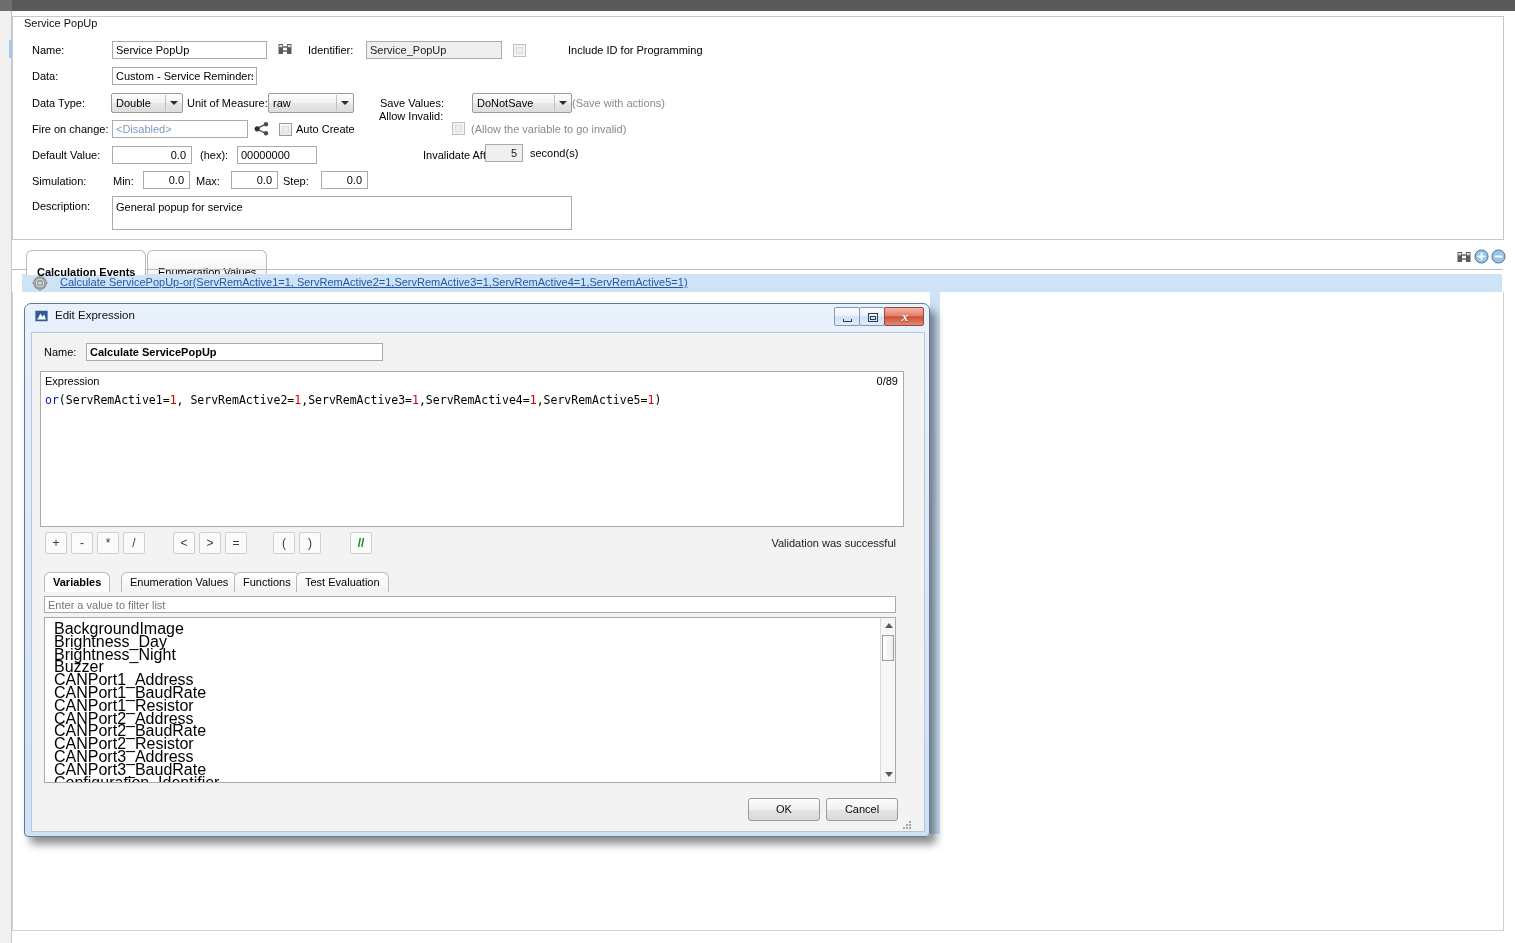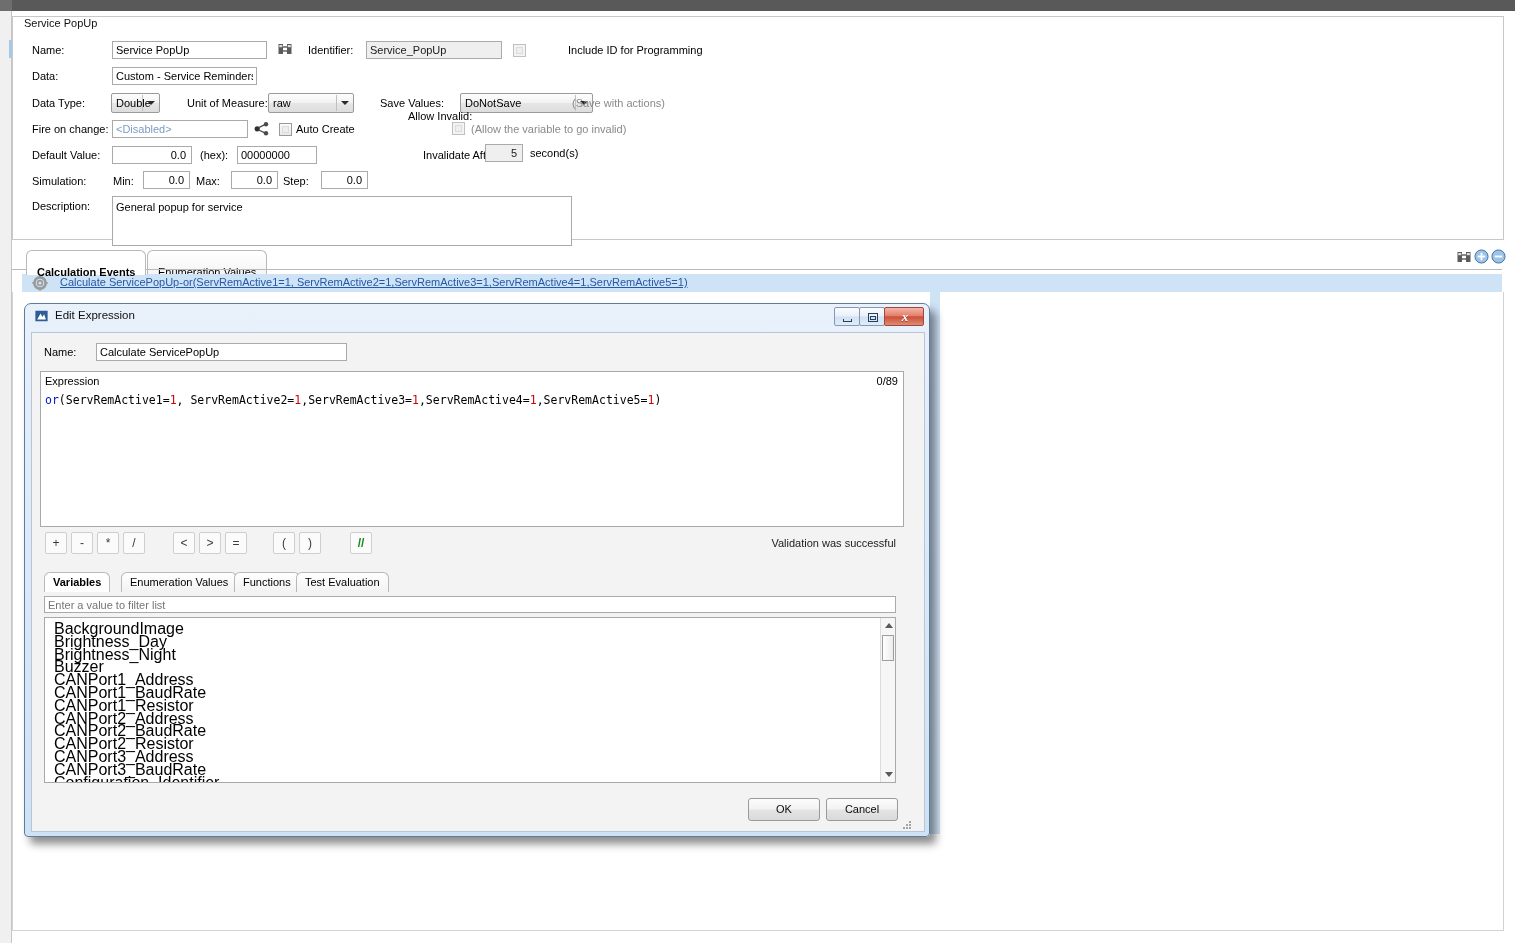--- a/index.html
+++ b/index.html
@@ -38,21 +38,21 @@
   
   .txt {
     position:absolute; box-sizing:border-box;
     border:1px solid #aaaaaa; background:#ffffff;
     font-family:"Liberation Sans", sans-serif; font-size:11px; color:#000;
     padding:1px 3px; height:18px; line-height:16px; outline:none;
   }
   .txt.ro { background:#efefef; color:#1a1a1a; }
   .txt.num { text-align:right; padding-right:5px; }
   .txt.dim { color:#7d9bc1; }
-  .txt.area { height:50px; padding-top:2px; resize:none; overflow:hidden; }
+  .txt.area { height:34px; padding-top:2px; resize:none; overflow:hidden; }
 
   
   .combo {
     position:absolute; box-sizing:border-box; height:20px;
     border:1px solid #9a9a9a; border-radius:2px;
     background:linear-gradient(to bottom,#fdfdfd 0%,#f2f2f2 48%,#e6e6e6 52%,#dddddd 100%);
     font-size:11px; color:#000; line-height:18px; padding-left:4px;
   }
   .combo .arrow {
     position:absolute; right:4px; top:7px; width:0; height:0;
@@ -222,50 +222,50 @@
   <input class="txt ro" style="left: 366px; top: 41px; width: 136px;" readonly="" value="Service_PopUp">
   <div class="cb disabled" style="left:513px; top:44px;">
       <i></i>
     </div>
   <div class="lbl" style="left:532px; top:44px;margin-left:36px;">Include ID for Programming</div>
 
   <div class="lbl" style="left:32px; top:70px;">Data:</div>
   <input class="txt" style="left: 112px; top: 67px; width: 145px;" value="Custom - Service Reminders">
 
   <div class="lbl" style="left:32px; top:97px;">Data Type:</div>
-  <div class="combo" style="left:111px; top:93px; width:49px;">
+  <div class="combo" style="left:111px; top:93px; width:72px;">
     <span>Double</span>
     <span class="sep"></span><span class="arrow"></span>
   </div>
   <div class="lbl" style="left:187px; top:97px;">Unit of Measure:</div>
   <div class="combo" style="left:268px; top:93px; width:86px;">
     <span>raw</span>
     <span class="sep"></span><span class="arrow"></span>
   </div>
   <div class="lbl" style="left:380px; top:97px;">Save Values:</div>
-  <div class="combo" style="left:460px; top:93px; width:133px;">
+  <div class="combo" style="left:472px; top:93px; width:100px;">
     <span>DoNotSave</span>
     <span class="sep"></span><span class="arrow"></span>
   </div>
   <div class="lbl lbl-dim" style="left:572px; top:97px;">(Save with actions)</div>
 
   <div class="lbl" style="left:32px; top:123px;">Fire on change:</div>
   <input class="txt dim" style="left: 112px; top: 120px; width: 136px;" value="&lt;Disabled&gt;">
   <svg class="icon" style="left:254px; top:121px;" width="16" height="16" viewBox="0 0 16 16">
     <circle cx="12" cy="3.2" r="2.2" fill="#4a4a4a"></circle>
     <circle cx="12" cy="12.2" r="2.2" fill="#4a4a4a"></circle>
     <circle cx="3.2" cy="7.8" r="2.6" fill="#2e2e2e"></circle>
     <line x1="4.6" y1="6.6" x2="10.4" y2="3.8" stroke="#4a4a4a" stroke-width="1.3"></line>
     <line x1="4.6" y1="9.0" x2="10.4" y2="11.6" stroke="#4a4a4a" stroke-width="1.3"></line>
   </svg>
   <div class="cb" style="left:279px; top:123px;">
       <i></i>
     </div>
   <div class="lbl" style="left:296px; top:123px;">Auto Create</div>
-  <div class="lbl" style="left:379px; top:110px;margin-left:29px;">Allow Invalid:</div>
+  <div class="lbl" style="left:379px; top:110px;">Allow Invalid:</div>
   <div class="cb disabled" style="left:452px; top:122px;">
       <i></i>
     </div>
   <div class="lbl lbl-dim" style="left:471px; top:123px;">(Allow the variable to go invalid)</div>
 
   <div class="lbl" style="left:32px; top:149px;">Default Value:</div>
   <input class="txt num" style="left: 112px; top: 146px; width: 80px;" value="0.0">
   <div class="lbl" style="left:200px; top:149px;">(hex):</div>
   <input class="txt" style="left: 237px; top: 146px; width: 80px;" value="00000000">
   <div class="lbl" style="left:423px; top:149px;">Invalidate After:</div>
@@ -329,21 +329,21 @@
       </svg>
       <div class="dlg-title">Edit Expression</div>
       <div class="win-btns">
         <span class="win-btn"><i class="glyph-min"></i></span><span class="win-btn"><i class="glyph-restore"></i></span><span class="win-btn close"><i class="glyph-close">x</i></span>
       </div>
     </div>
     <div class="dlg-body"></div>
   </div>
 
   <div class="dlg-name-lbl" style="left:44px; top:346px;">Name:</div>
-  <input class="txt dlg-name-input" style="left: 96px; top: 343px; width: 251px;" value="Calculate ServicePopUp">
+  <input class="txt dlg-name-input" style="left: 86px; top: 343px; width: 297px; font-weight: bold;" value="Calculate ServicePopUp">
 
   <div class="expr-panel">
     <div class="expr-head">Expression</div>
     <div class="expr-count">0/89</div>
     <div class="expr-text" id="expr-text"><span class="tk-kw">or</span><span>(ServRemActive1=</span><span class="tk-num">1</span><span>, ServRemActive2=</span><span class="tk-num">1</span><span>,ServRemActive3=</span><span class="tk-num">1</span><span>,ServRemActive4=</span><span class="tk-num">1</span><span>,ServRemActive5=</span><span class="tk-num">1</span><span>)</span></div>
   </div>
 
   <div class="op-bar">
     <div class="opbtn" style="left:5px;">+</div>
     <div class="opbtn" style="left:31px;">-</div>

